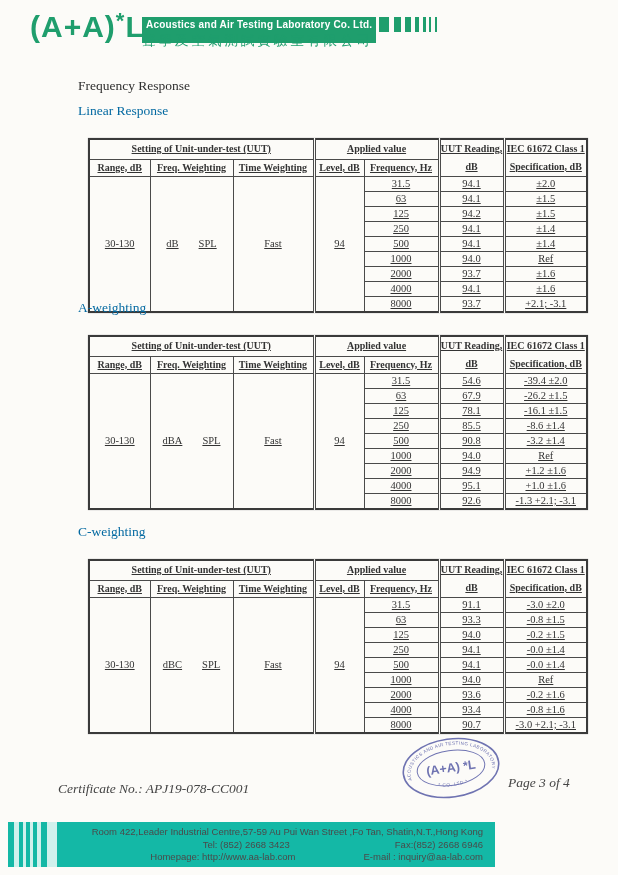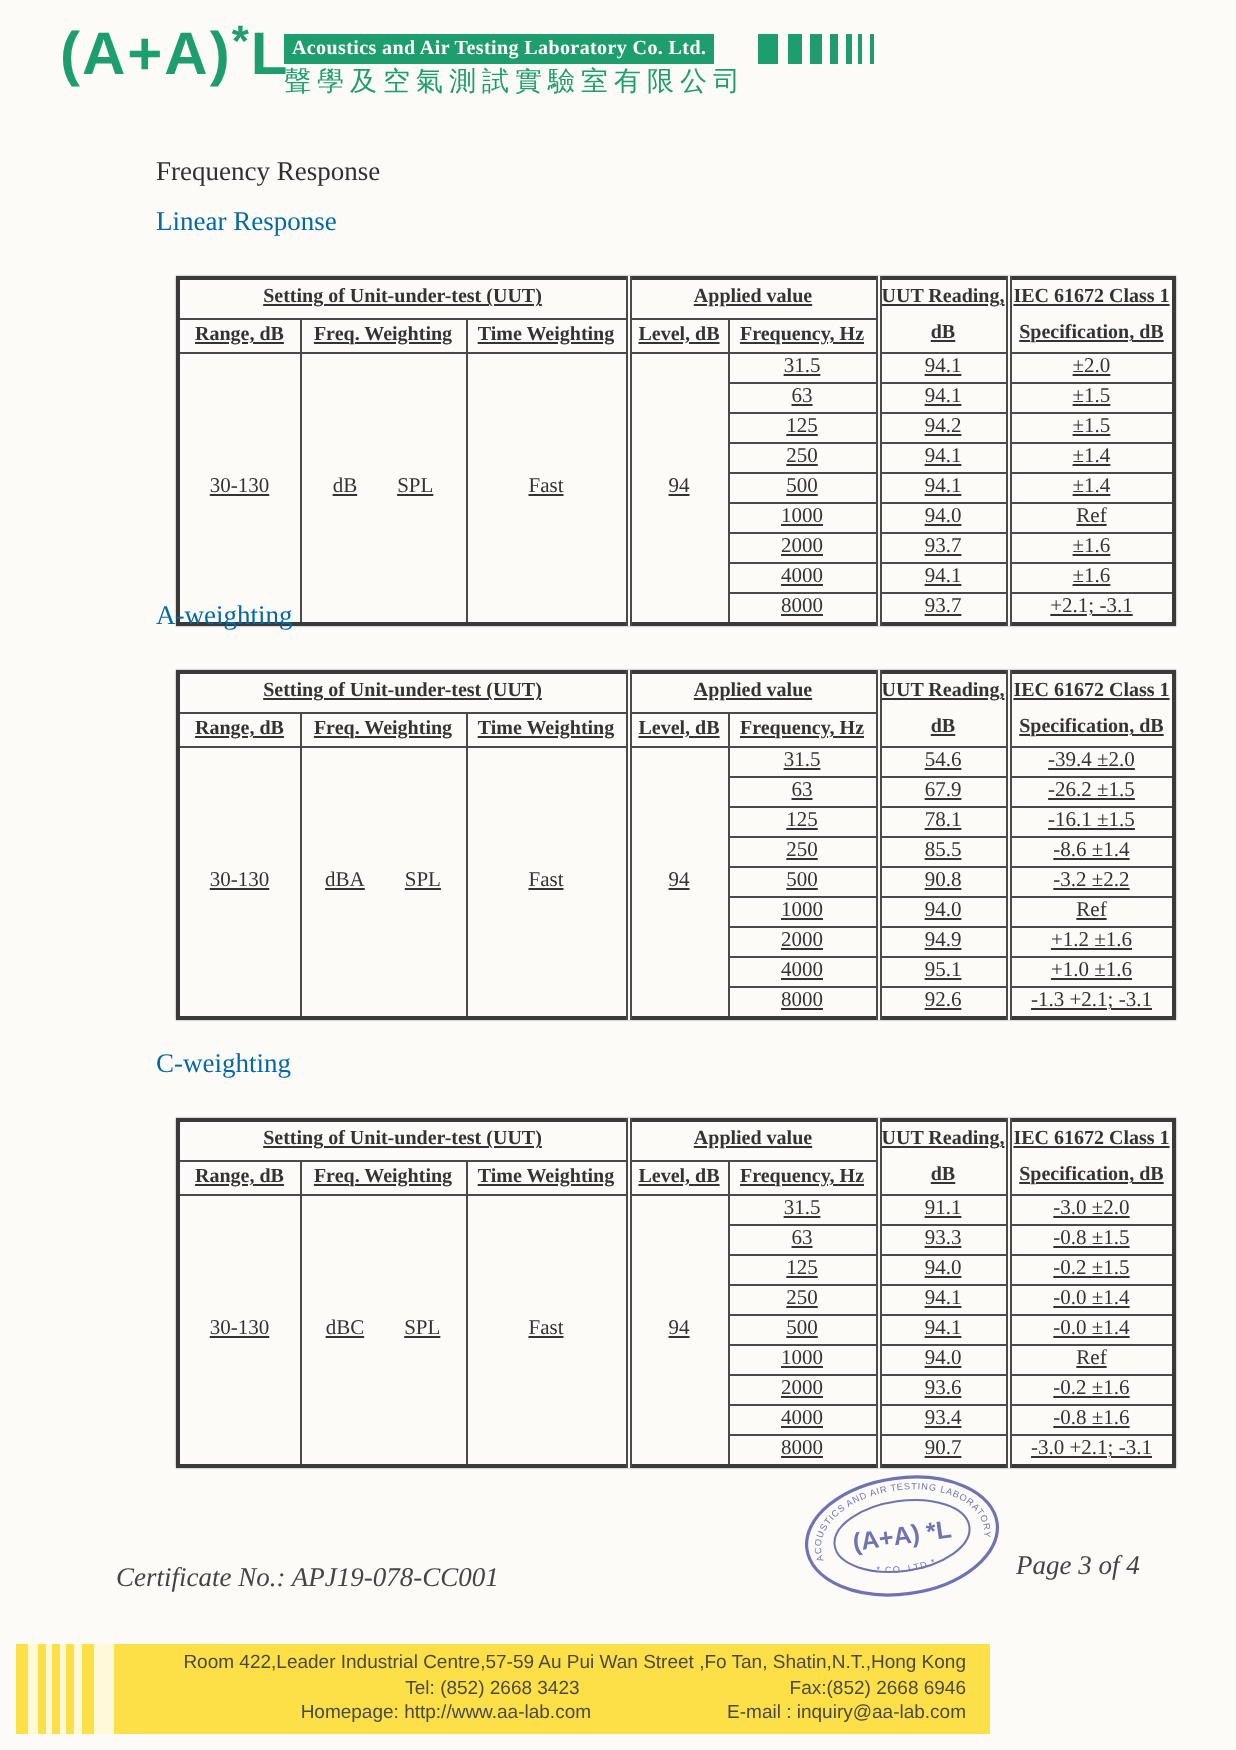--- a/index.html
+++ b/index.html
@@ -3,22 +3,22 @@
 <meta charset="utf-8">
 <style>
   html,body{margin:0;padding:0;background:#e8e8e8;}
   .page{position:relative;width:618px;height:875px;background:#fcfbf8;overflow:hidden;
         font-family:"Liberation Serif",serif;color:#333;margin:0 auto;
         box-shadow:0 0 4px rgba(0,0,0,.25);}
   
   .logo{position:absolute;left:30px;top:8px;font-family:"Liberation Sans",sans-serif;
         font-weight:800;font-size:30px;letter-spacing:1px;white-space:nowrap;}
   .logo .star{font-size:22px;vertical-align:9px;}
-  .banner{position:absolute;left:142px;top:17px;height:15px;line-height:15px;
-          font-family:Liberation Serif, serif;font-weight:700;font-size:10px;
+  .banner{position:absolute;left:142px;top:17px;height:26px;line-height:15px;
+          font-family:Liberation Sans, sans-serif;font-weight:700;font-size:10px;
           color:#fff;padding:0 4px;letter-spacing:.2px;white-space:nowrap;}
   .bars{position:absolute;left:379px;top:17px;height:15px;width:70px;}
   .bars span{position:absolute;top:0;height:15px;}
   .zh{position:absolute;left:142px;top:32px;font-size:13.5px;letter-spacing:3px;
       font-family:"Liberation Sans",sans-serif;white-space:nowrap;}
   
   .h-main{position:absolute;left:78px;top:78px;font-size:13.5px;color:#2f2f2f;}
   .section{position:absolute;left:78px;}
   .section .sec-title{font-size:13.5px;color:#0369a1;height:15px;}
   .section .tbl-wrap{margin:20px 0 0 10px;}
@@ -209,21 +209,21 @@
               <td class="dbl">-16.1 ±1.5</td>
             </tr>
             <tr>
               <td>250</td>
               <td class="dbl">85.5</td>
               <td class="dbl">-8.6 ±1.4</td>
             </tr>
             <tr>
               <td>500</td>
               <td class="dbl">90.8</td>
-              <td class="dbl">-3.2 ±2.2</td>
+              <td class="dbl">-3.2 ±1.4</td>
             </tr>
             <tr>
               <td>1000</td>
               <td class="dbl">94.0</td>
               <td class="dbl">Ref</td>
             </tr>
             <tr>
               <td>2000</td>
               <td class="dbl">94.9</td>
               <td class="dbl">+1.2 ±1.6</td>
@@ -342,21 +342,21 @@
       <text font-size="4.6" letter-spacing="0.6" fill="#5c61a8" font-family="Liberation Sans, sans-serif">
         <textPath href="#arcBot" startOffset="50%" text-anchor="middle">* CO. LTD *</textPath>
       </text>
       <text x="53" y="38" text-anchor="middle" font-size="12.5" font-weight="bold" fill="#5c61a8" font-family="Liberation Sans, sans-serif">(A+A) *L</text>
     </g>
   </svg>
 
   <div class="cert">Certificate No.: APJ19-078-CC001</div>
   <div class="pageno">Page 3 of 4</div>
 
-  <div class="footer" style="background: #fde047;">
+  <div class="footer" style="background: #14b8a6;">
     <span class="stripe" style="left:6px;width:5px"></span>
     <span class="stripe" style="left:15px;width:3px"></span>
     <span class="stripe" style="left:22px;width:3px"></span>
     <span class="stripe" style="left:29px;width:4px"></span>
     <span class="stripe" style="left:39px;width:10px"></span>
     <div class="f-lines">
       <div class="f-row">
         <span>Room 422,Leader Industrial Centre,57-59 Au Pui Wan Street ,Fo Tan, Shatin,N.T.,Hong Kong</span>
       </div>
       <div class="f-row">

